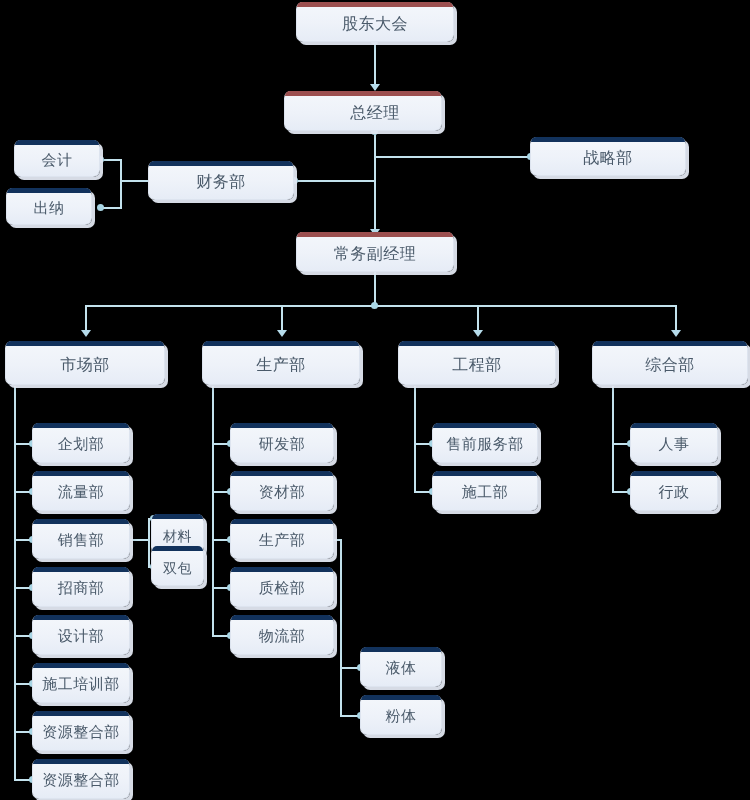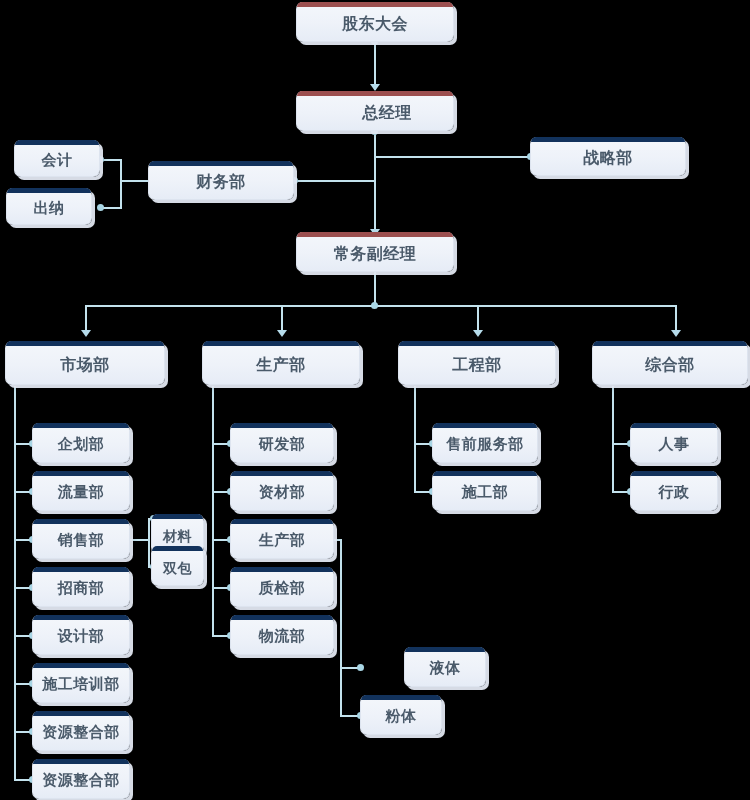--- a/index.html
+++ b/index.html
@@ -40,21 +40,20 @@
     box-sizing: border-box;
     border-radius: 7px;
     background: linear-gradient(180deg, #f4f7fb 0%, #eef2f9 55%, #e6ecf6 100%);
     box-shadow: 3px 3px 0 0 rgba(225,231,241,0.95), 4px 4px 5px rgba(0,0,0,0.12);
     display: flex;
     align-items: center;
     justify-content: center;
     overflow: visible;
     border: 1px solid #dde4ef;
     border-top: none;
-    font-weight: bold;
   }
   .node .cap {
     position: absolute;
     left: 0; right: 0; top: 0;
     height: 5px;
     border-radius: 7px 7px 0 0;
   }
   .node.navy .cap { background: #12325c; }
   .node.maroon .cap { background: #9c4f4f; }
   .node .lbl {
@@ -163,21 +162,21 @@
   <div class="ln h" style="left:612px; top:443px; width:18px;"></div>
   <div class="dot" style="left:627px; top:440px;"></div>
   <div class="ln h" style="left:612px; top:491px; width:18px;"></div>
   <div class="dot" style="left:627px; top:488px;"></div>
 
   <div class="node maroon big" style="left:296px; top:2px; width:158px; height:40px;">
     <span class="cap"></span>
     <span class="lbl">股东大会</span>
   </div>
 
-  <div class="node maroon big" style="left:296px; top:91px; width:158px; height:40px;padding-left:24px;">
+  <div class="node maroon big" style="left:284px; top:91px; width:158px; height:40px;padding-left:24px;">
     <span class="cap"></span>
     <span class="lbl">总经理</span>
   </div>
 
   <div class="node navy big" style="left:530px; top:137px; width:156px; height:39px;">
     <span class="cap"></span>
     <span class="lbl">战略部</span>
   </div>
 
   <div class="node navy big" style="left:148px; top:161px; width:146px; height:39px;">
@@ -276,21 +275,21 @@
   </div>
   <div class="node navy" style="left:230px; top:567px; width:104px; height:40px;">
     <span class="cap"></span>
     <span class="lbl">质检部</span>
   </div>
   <div class="node navy" style="left:230px; top:615px; width:104px; height:40px;">
     <span class="cap"></span>
     <span class="lbl">物流部</span>
   </div>
 
-  <div class="node navy" style="left:360px; top:647px; width:82px; height:40px;margin-left:44px;">
+  <div class="node navy" style="left:360px; top:647px; width:82px; height:40px;">
     <span class="cap"></span>
     <span class="lbl">液体</span>
   </div>
   <div class="node navy" style="left:360px; top:695px; width:82px; height:40px;">
     <span class="cap"></span>
     <span class="lbl">粉体</span>
   </div>
 
   <div class="node navy" style="left:432px; top:423px; width:106px; height:40px;">
     <span class="cap"></span>

